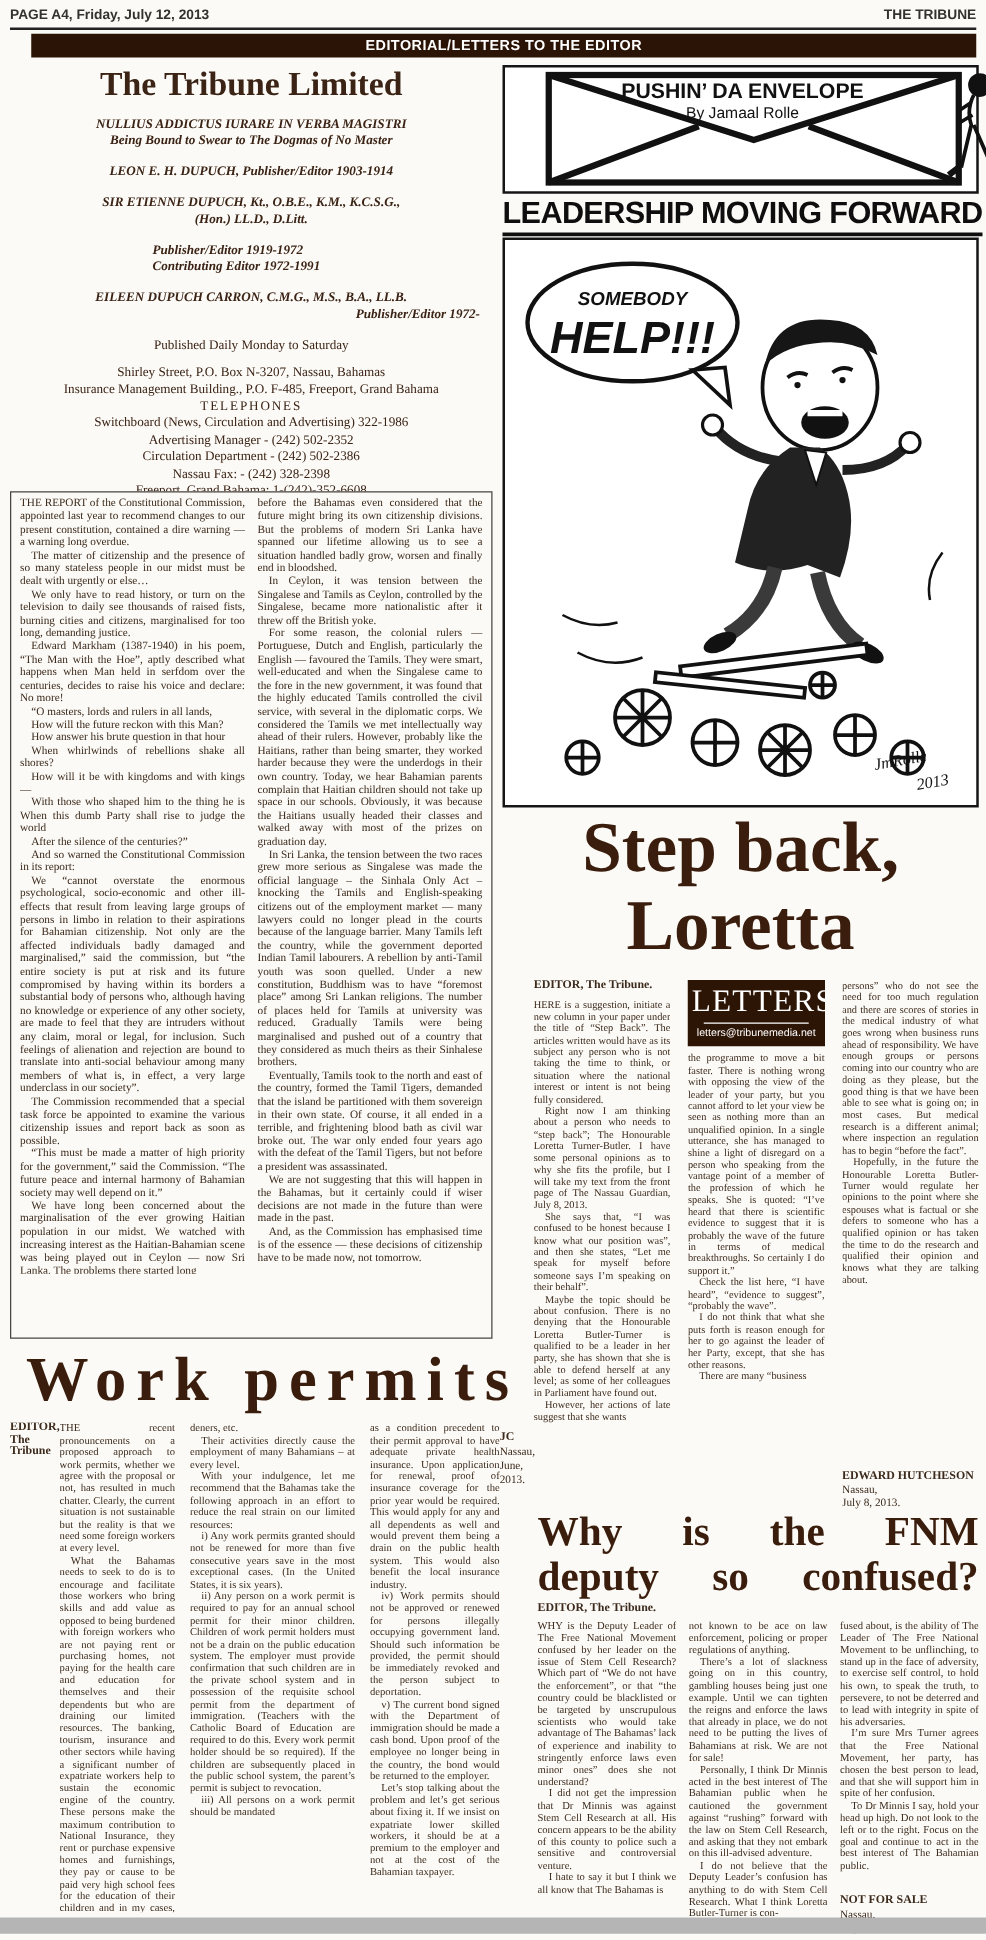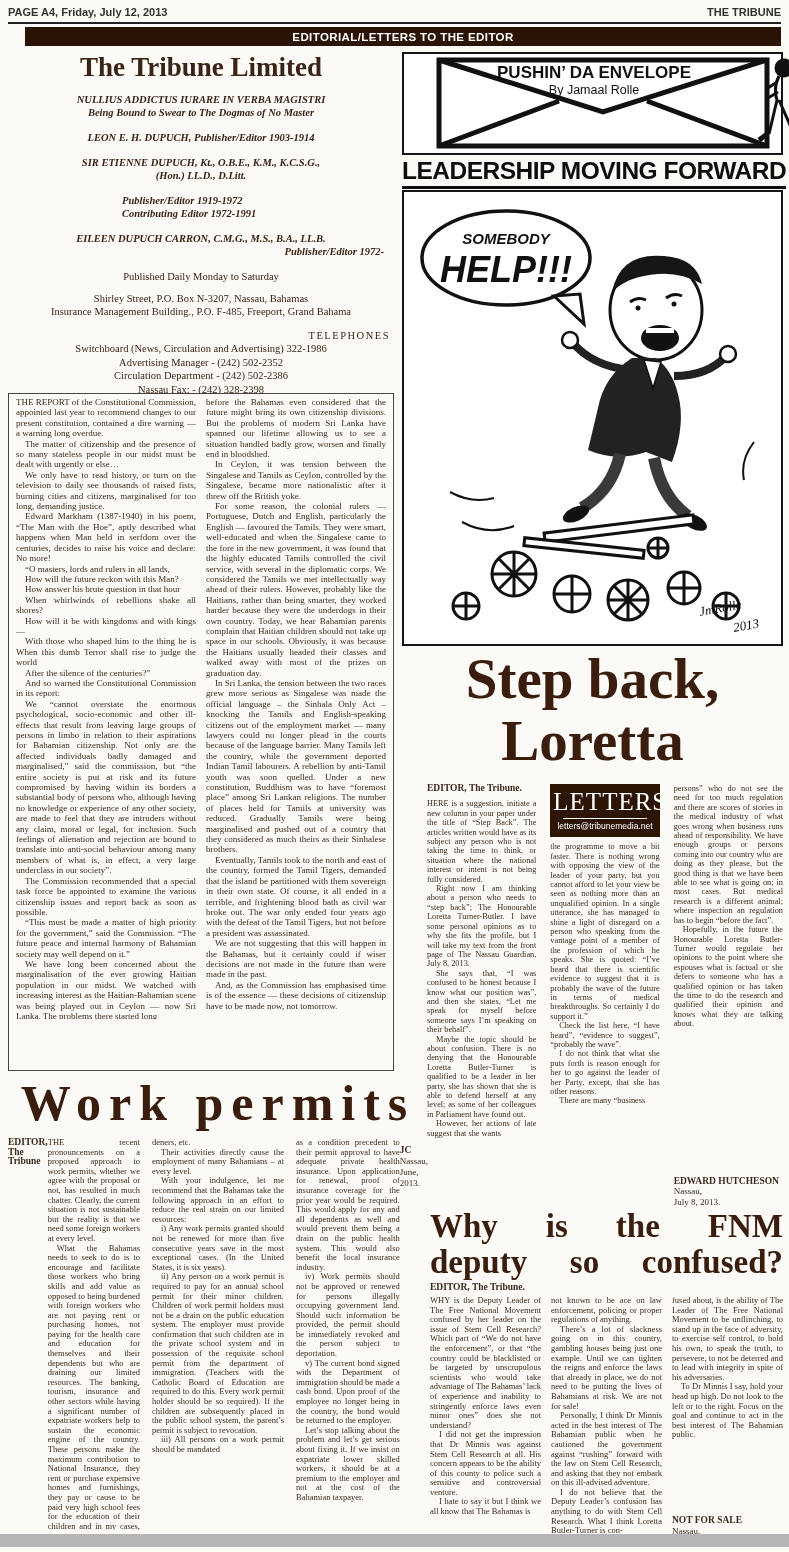--- a/index.html
+++ b/index.html
@@ -14,21 +14,21 @@
           display:flex;align-items:center;justify-content:center;color:#fff;
           font-family:"Liberation Sans",sans-serif;font-size:11.5px;font-weight:bold;letter-spacing:.4px;margin-left:17px;}
   
   .masthead{position:absolute;top:52px;left:12px;width:378px;text-align:center;color:#3b2315;}
   .mh-title{font-size:27px;font-weight:bold;margin-bottom:10px;}
   .mh-it{font-style:italic;font-weight:bold;font-size:10.5px;line-height:13px;}
   .mh-rm{font-size:10.5px;line-height:13.5px;}
   .mh-gap8{margin-top:8px;} .mh-gap12{margin-top:12px;}
   .mh-shift{padding-left:110px;text-align:left;}
   .mh-right{text-align:right;padding-right:6px;}
-  .mh-head{letter-spacing:1.5px;margin-top:10px;font-size:10.5px;text-align:right;}
+  .mh-head{letter-spacing:1.5px;margin-top:0;font-size:10.5px;}
   
   .editorial-box{position:absolute;top:393px;left:8px;width:386px;height:678px;
                  border:1.5px solid #4a4440;box-sizing:border-box;padding:3px 7px;background:#fbfaf6;}
   .ed-headline{margin:0 0 6px 0;font-size:19.5px;font-weight:normal;letter-spacing:-.3px;
                color:#2e2014;white-space:nowrap;}
   .ed-cols{display:flex;gap:10px;height:622px;overflow:hidden;}
   .ed-col{flex:1 1 0;text-align:justify;font-size:9px;line-height:10.4px;overflow:hidden;}
   .para{margin:0;text-indent:9px;}
   .para.first{text-indent:0;}
   
@@ -124,21 +124,21 @@
       <div class="ed-col">
           <p class="para first">THE REPORT of the Constitutional Commission, appointed last year to recommend changes to our present constitution, contained a dire warning — a warning long overdue.</p>
           <p class="para">The matter of citizenship and the presence of so many stateless people in our midst must be dealt with urgently or else…</p>
           <p class="para">We only have to read history, or turn on the television to daily see thousands of raised fists, burning cities and citizens, marginalised for too long, demanding justice.</p>
           <p class="para">Edward Markham (1387-1940) in his poem, “The Man with the Hoe”, aptly described what happens when Man held in serfdom over the centuries, decides to raise his voice and declare: No more!</p>
           <p class="para">“O masters, lords and rulers in all lands,</p>
           <p class="para">How will the future reckon with this Man?</p>
           <p class="para">How answer his brute question in that hour</p>
           <p class="para">When whirlwinds of rebellions shake all shores?</p>
           <p class="para">How will it be with kingdoms and with kings —</p>
-          <p class="para">With those who shaped him to the thing he is When this dumb Terror shall rise to judge the world</p>
+          <p class="para">With those who shaped him to the thing he is When this dumb Party shall rise to judge the world</p>
           <p class="para">After the silence of the centuries?”</p>
           <p class="para">And so warned the Constitutional Commission in its report:</p>
           <p class="para">We “cannot overstate the enormous psychological, socio-economic and other ill-effects that result from leaving large groups of persons in limbo in relation to their aspirations for Bahamian citizenship. Not only are the affected individuals badly damaged and marginalised,” said the commission, but “the entire society is put at risk and its future compromised by having within its borders a substantial body of persons who, although having no knowledge or experience of any other society, are made to feel that they are intruders without any claim, moral or legal, for inclusion. Such feelings of alienation and rejection are bound to translate into anti-social behaviour among many members of what is, in effect, a very large underclass in our society”.</p>
           <p class="para">The Commission recommended that a special task force be appointed to examine the various citizenship issues and report back as soon as possible.</p>
           <p class="para">“This must be made a matter of high priority for the government,” said the Commission. “The future peace and internal harmony of Bahamian society may well depend on it.”</p>
           <p class="para">We have long been concerned about the marginalisation of the ever growing Haitian population in our midst. We watched with increasing interest as the Haitian-Bahamian scene was being played out in Ceylon — now Sri Lanka. The problems there started long</p>
         </div>
       <div class="ed-col">
           <p class="para first">before the Bahamas even considered that the future might bring its own citizenship divisions. But the problems of modern Sri Lanka have spanned our lifetime allowing us to see a situation handled badly grow, worsen and finally end in bloodshed.</p>
           <p class="para">In Ceylon, it was tension between the Singalese and Tamils as Ceylon, controlled by the Singalese, became more nationalistic after it threw off the British yoke.</p>
@@ -321,20 +321,21 @@
         <div class="colflow">
             <p class="para first">not known to be ace on law enforcement, policing or proper regulations of anything.</p>
             <p class="para">There’s a lot of slackness going on in this country, gambling houses being just one example. Until we can tighten the reigns and enforce the laws that already in place, we do not need to be putting the lives of Bahamians at risk. We are not for sale!</p>
             <p class="para">Personally, I think Dr Minnis acted in the best interest of The Bahamian public when he cautioned the government against “rushing” forward with the law on Stem Cell Research, and asking that they not embark on this ill-advised adventure.</p>
             <p class="para">I do not believe that the Deputy Leader’s confusion has anything to do with Stem Cell Research. What I think Loretta Butler-Turner is con-</p>
           </div>
       </div>
       <div class="fn-col">
         <div class="colflow">
             <p class="para first">fused about, is the ability of The Leader of The Free National Movement to be unflinching, to stand up in the face of adversity, to exercise self control, to hold his own, to speak the truth, to persevere, to not be deterred and to lead with integrity in spite of his adversaries.</p>
+            <p class="para">I’m sure Mrs Turner agrees that the Free National Movement, her party, has chosen the best person to lead, and that she will support him in spite of her confusion.</p>
             <p class="para">To Dr Minnis I say, hold your head up high. Do not look to the left or to the right. Focus on the goal and continue to act in the best interest of The Bahamian public.</p>
           </div>
         <div class="sig-block">
           <div class="sig-name">NOT FOR SALE</div>
           <div class="sig-line">Nassau,</div>
           <div class="sig-line">July 8, 2013.</div>
         </div>
       </div>
     </div>
   </section>

